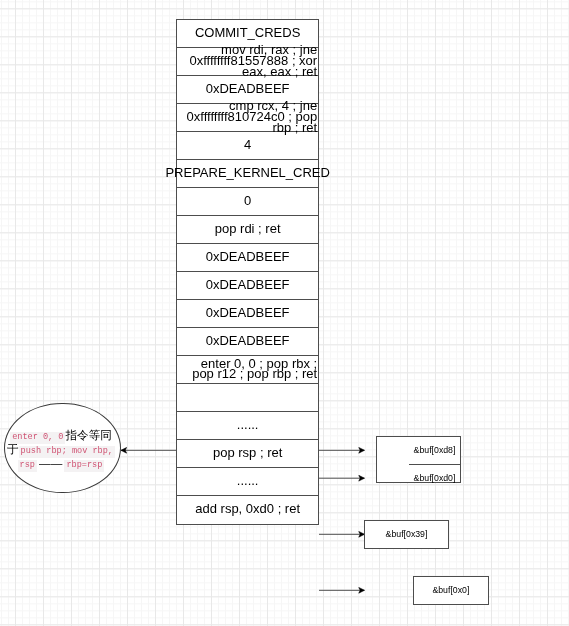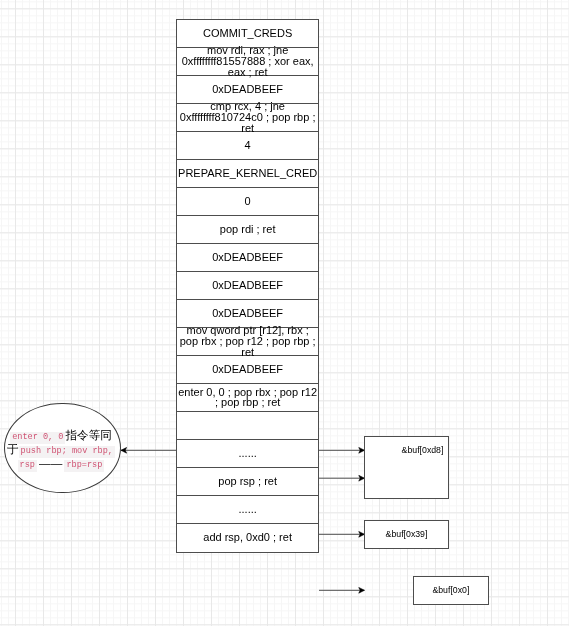--- a/index.html
+++ b/index.html
@@ -11,22 +11,22 @@
       linear-gradient(to right,#e8e8e8 1px,transparent 1px),
       linear-gradient(to bottom,#e8e8e8 1px,transparent 1px),
       linear-gradient(to right,#f6f6f6 1px,transparent 1px),
       linear-gradient(to bottom,#f6f6f6 1px,transparent 1px);
     background-size:28px 28px,28px 28px,7px 7px,7px 7px;
     background-position:15.0px 8.3px,15.0px 8.3px,15.0px 8.3px,15.0px 8.3px;
   }
   .stack{position:absolute;left:176.1px;top:18.9px;width:143.1px;
     border:1px solid #4d4d4d;box-sizing:border-box;background:#fff;}
   .row{height:28px;border-bottom:1px solid #4d4d4d;box-sizing:border-box;
-    display:flex;align-items:center;justify-content:center;text-align:center;
-    font-size:11px;line-height:10.8px;color:#000;padding:0 1px;}
+    display:flex;align-items:center;justify-content:center;text-align:right;
+    font-size:13px;line-height:10.8px;color:#000;padding:0 1px;}
   .row>span{display:block;transform:translateY(0.25px);}
   .row:last-child{border-bottom:none;}
   .row.short{height:25px;}
   .bufbox{position:absolute;border:1px solid #4d4d4d;box-sizing:border-box;background:#fff;}
   .bufrow{height:28.2px;display:flex;align-items:center;justify-content:center;
     font-size:8.75px;line-height:10.3px;color:#000;border-bottom:1px solid #4d4d4d;box-sizing:border-box;}
   .bufrow>span{display:block;transform:translateY(-1px);}
   .bufrow:last-child{border-bottom:none;}
   .ellipse{position:absolute;left:4.4px;top:403px;width:116.2px;height:90.4px;
     border:1px solid #3a3a3a;border-radius:50%;box-sizing:border-box;background:#fff;
@@ -96,23 +96,20 @@
       <div class="row">
         <span>0xDEADBEEF</span>
       </div>
       <div class="row">
         <span>0xDEADBEEF</span>
       </div>
       <div class="row">
         <span>0xDEADBEEF</span>
       </div>
       <div class="row">
-        <span>mov qword ptr [r12], rbx ; pop rbx ; pop r12 ; pop rbp ; ret</span>
-      </div>
-      <div class="row">
         <span>0xDEADBEEF</span>
       </div>
       <div class="row">
         <span>enter 0, 0 ; pop rbx ; pop r12 ; pop rbp ; ret</span>
       </div>
       <div class="row">
         <span></span>
       </div>
       <div class="row">
         <span>......</span>
@@ -121,23 +118,26 @@
         <span>pop rsp ; ret</span>
       </div>
       <div class="row">
         <span>......</span>
       </div>
       <div class="row">
         <span>add rsp, 0xd0 ; ret</span>
       </div>
     </div>
 
-  <div class="bufbox" style="left:364px;top:436.2px;width:85px;height:63px;padding-left:32px;">
+  <div class="bufbox" style="left:376px;top:436.2px;width:85px;height:47px;padding-left:32px;">
       <div class="bufrow">
         <span>&amp;buf[0xd8]</span>
+      </div>
+      <div class="bufrow">
+        <span>&amp;buf[0xd0]</span>
       </div>
     </div>
   <div class="bufbox" style="left:364px;top:520.2px;width:85px;height:28.6px;">
       <div class="bufrow">
         <span>&amp;buf[0x39]</span>
       </div>
     </div>
   <div class="bufbox" style="left:364.9px;top:576.2px;width:76px;height:28.6px;margin-left:48px;">
       <div class="bufrow">
         <span>&amp;buf[0x0]</span>

